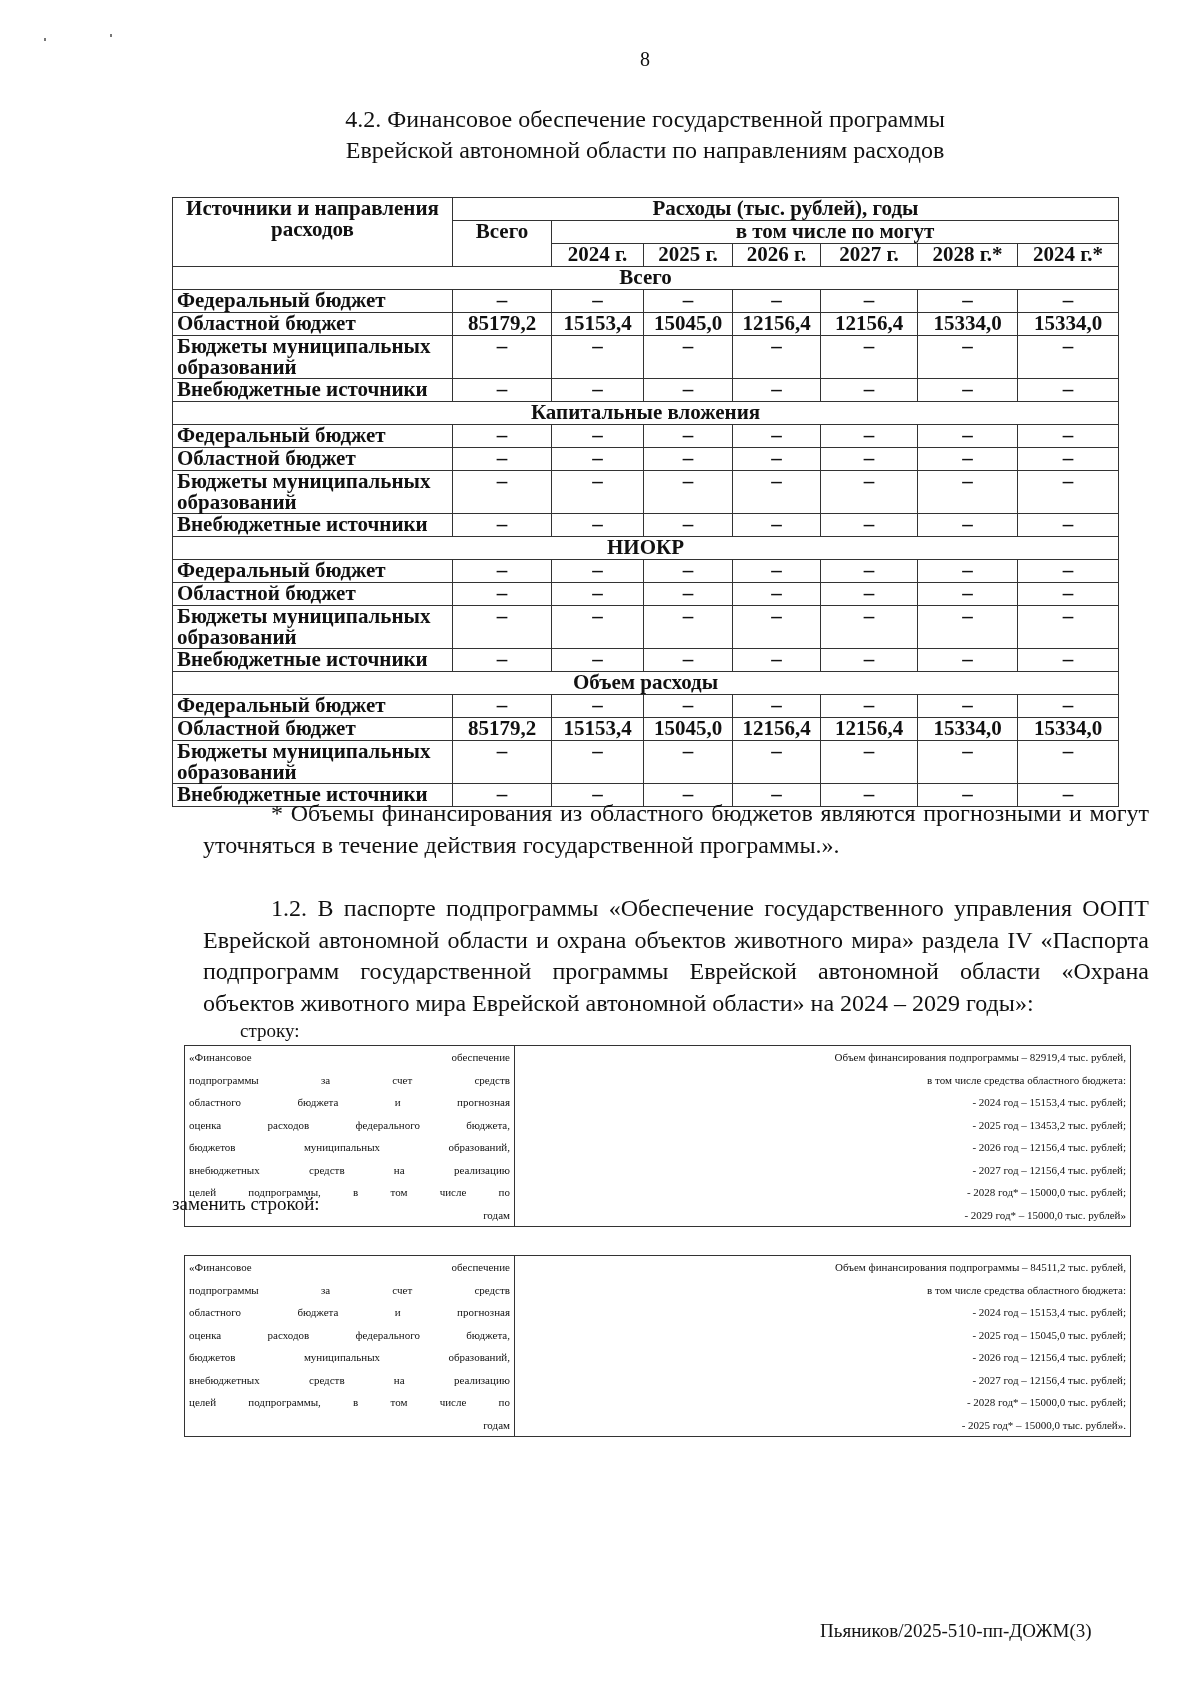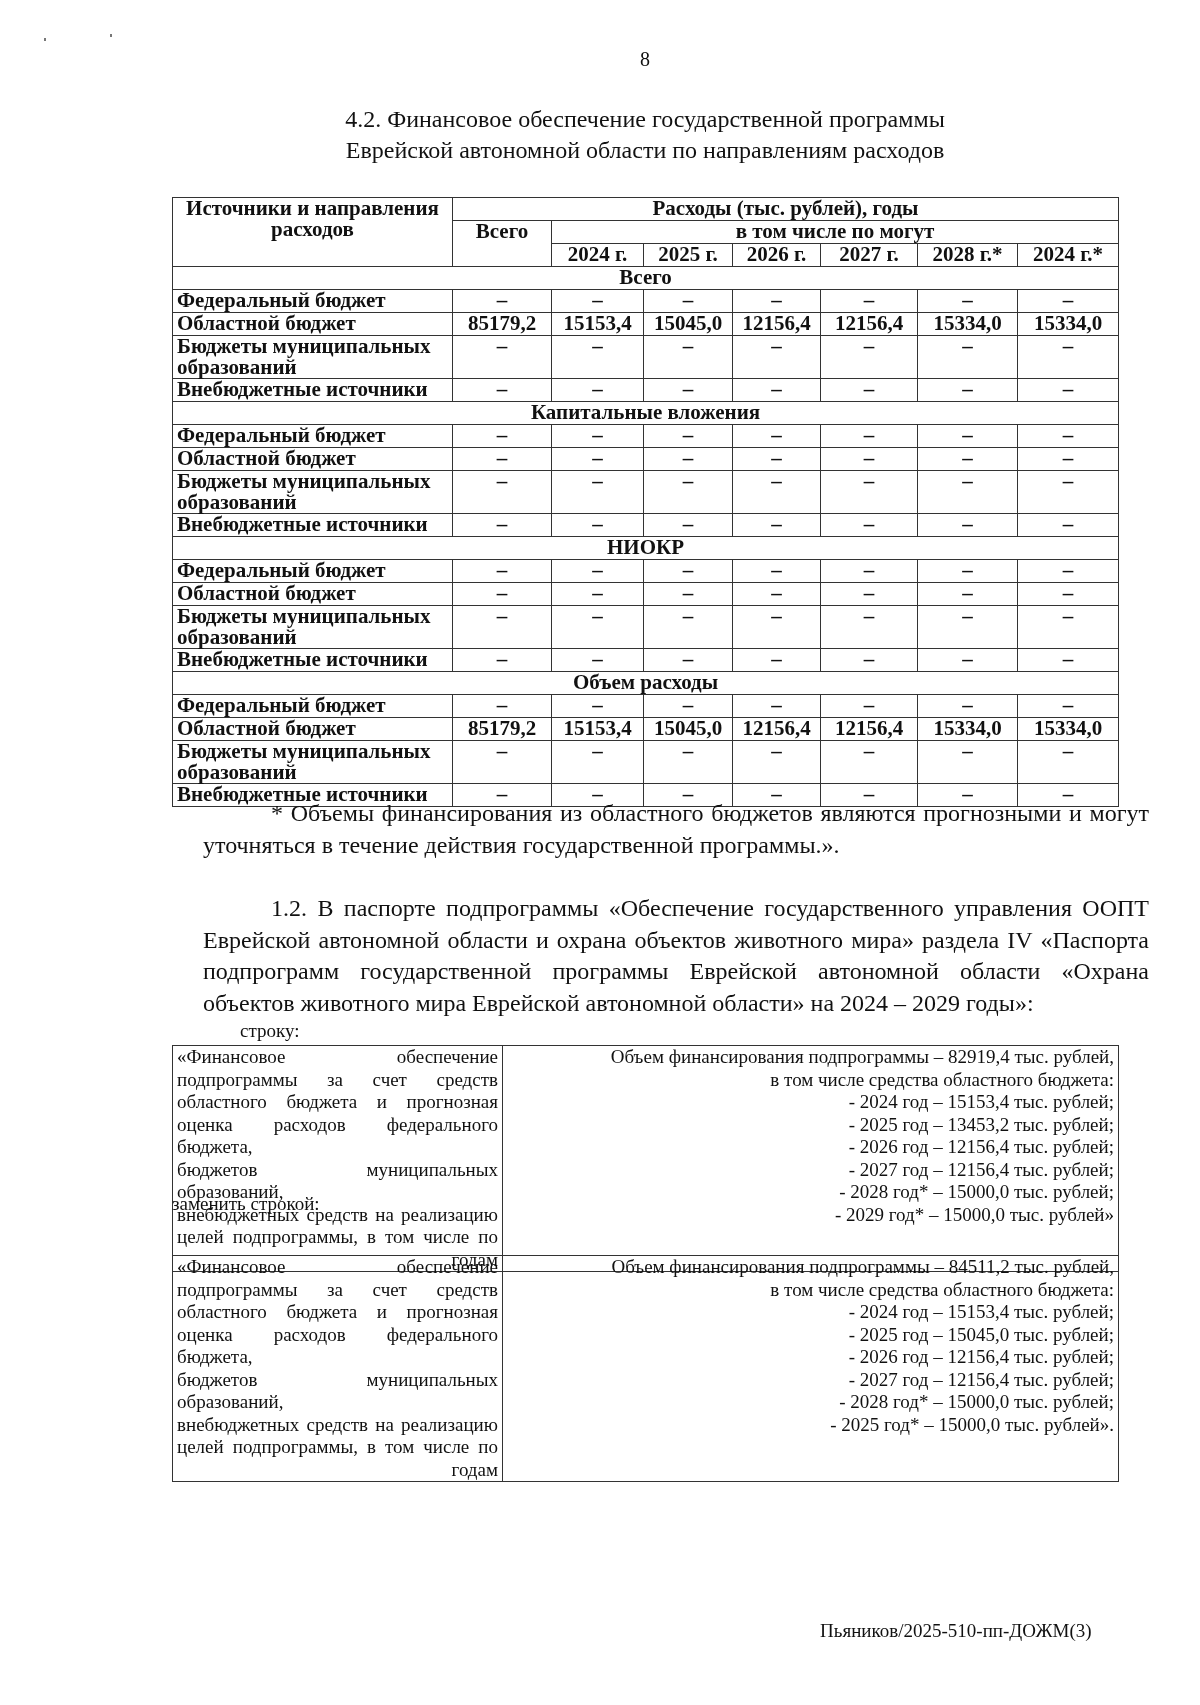--- a/index.html
+++ b/index.html
@@ -9,21 +9,21 @@
   .title { position:absolute; top:104px; left:0; width:1290px; text-align:center; font-size:24px; line-height:31px; }
   table.fin { position:absolute; left:172px; top:197px; width:946px; border-collapse:collapse;
               font-size:21px; table-layout:fixed;font-weight:bold; }
   table.fin td { border:1px solid #333; padding:0 4px; line-height:21px; height:22px; vertical-align:top; }
   table.fin td.c { text-align:center; }
   table.fin td.h { text-align:center; vertical-align:top; }
   table.fin td.sec { text-align:center; }
   .note { position:absolute; left:172px; width:946px; font-size:24px; line-height:31.5px; text-align:justify;margin-left:31px; }
   .indent { text-indent:68px; }
   .lbl { position:absolute; font-size:19px; }
-  table.pass { position:absolute; left:172px; width:946px; border-collapse:collapse; font-size:19px; table-layout:fixed; }
+  table.pass { position:absolute; left:184px; width:946px; border-collapse:collapse; font-size:11px; table-layout:fixed; }
   table.pass td { border:1px solid #333; padding:0 4px; vertical-align:top; line-height:22.5px; }
   .justify-line { display:block; text-align:justify; text-align-last:justify; }
   .last-line { display:block; text-align:right; }
   .footer { position:absolute; top:1620px; left:820px; font-size:19px; }
   .speck { position:absolute; width:2px; height:3px; background:#777; }
 </style>
 </head>
 <body>
 
 <div class="speck" style="left:44px;top:38px;"></div>

